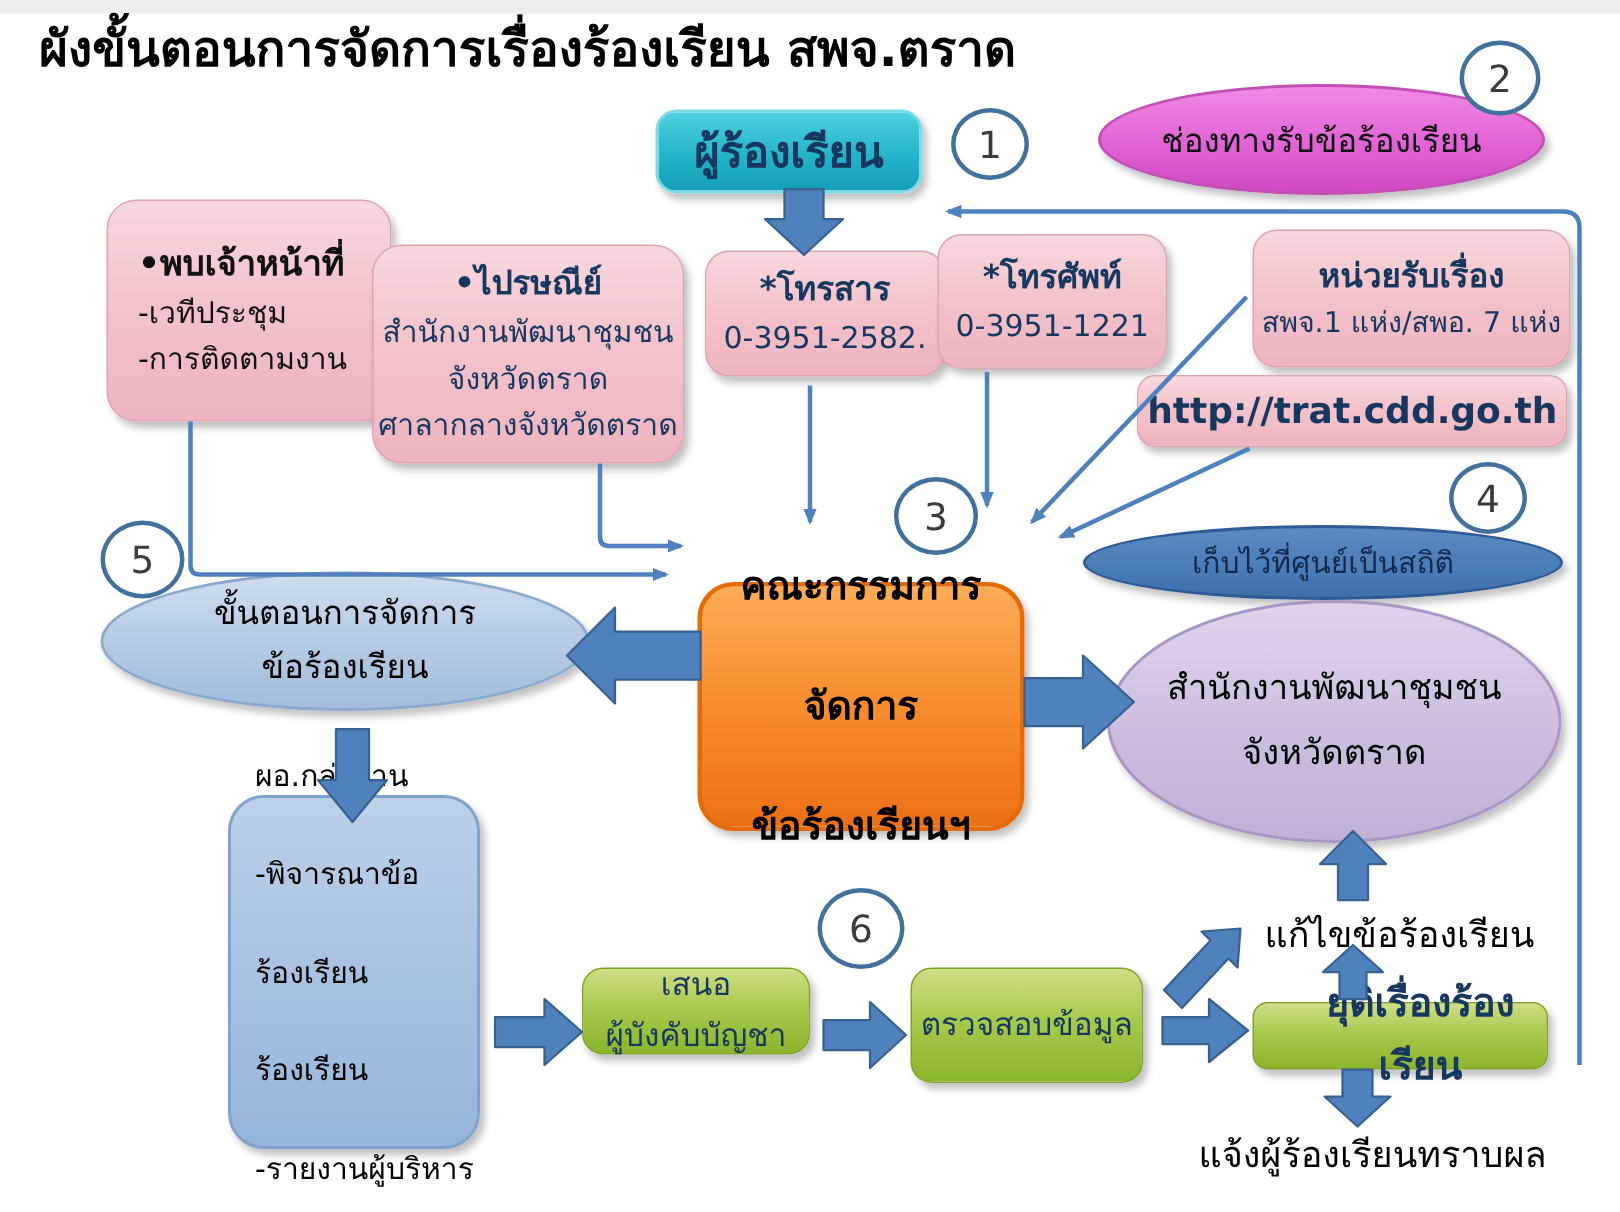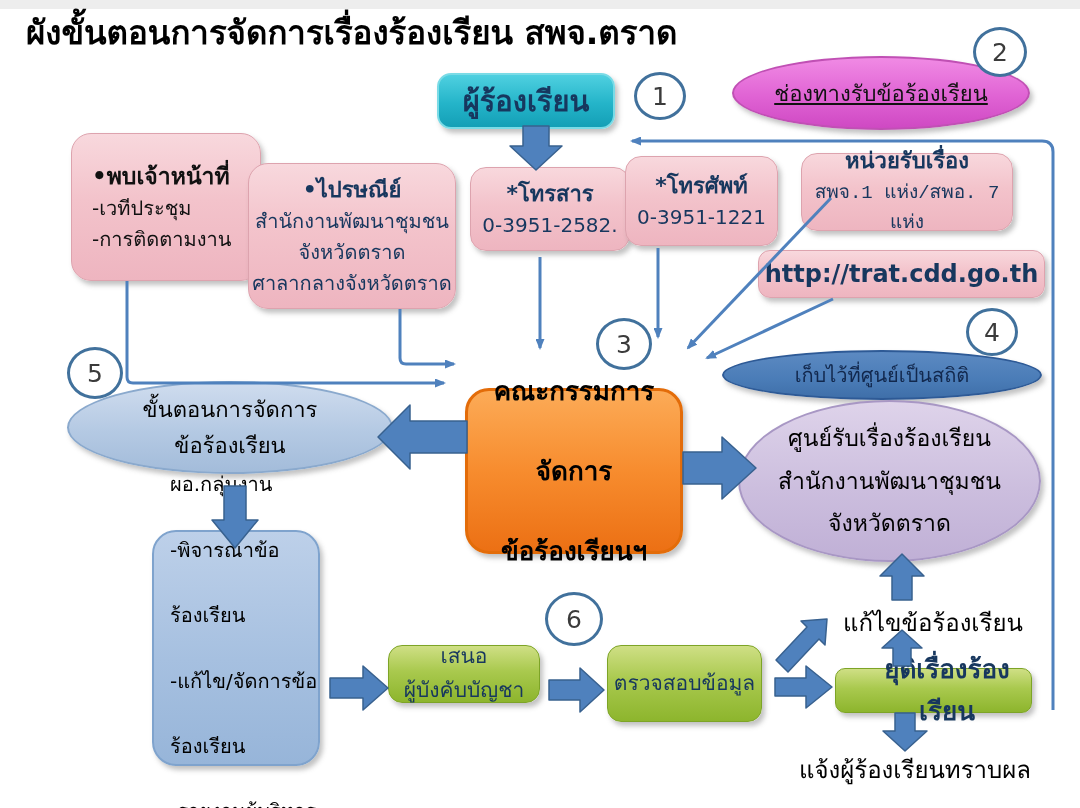--- a/index.html
+++ b/index.html
@@ -27,21 +27,21 @@
   .meet{align-items:flex-start;text-align:left;padding-left:20px;}
   .meet .hd{color:#111;font-size:23px;}
   .meet .ln{color:#111;}
   .cyanbox{
     background:linear-gradient(180deg,#4fd0e0 0%,#24b4c9 55%,#149fb6 100%);
     border:2px solid #7adbe6;border-radius:14px;color:#17375e;
     font-size:29px;font-weight:bold;
   }
   .magenta{
     background:linear-gradient(180deg,#f08ae4 0%,#e063d4 55%,#cf49c3 100%);
-    border:2px solid #c050b4;border-radius:50%;color:#111;font-size:22px;text-decoration:underline;
+    border:2px solid #c050b4;border-radius:50%;color:#111;font-size:22px;
   }
   .bluestat{
     background:linear-gradient(180deg,#5c8ac2 0%,#4a7cb7 60%,#3f6fa9 100%);
     border:2.5px solid #2e5a96;border-radius:50%;color:#12284d;
     font-size:20px;font-weight:normal;
   }
   .lblue-ell{
     background:linear-gradient(180deg,#cfdcee 0%,#b4c9e3 55%,#a3bcda 100%);
     border:2px solid #8aa9cd;border-radius:50%;color:#000;font-size:22px;line-height:1.6;
   }
@@ -104,21 +104,21 @@
   <div class="node pink shadow" style="left:470px;top:167px;width:160px;height:84px;border-radius:16px;">
     <span class="hd">*โทรสาร</span>
     <span class="ln">0-3951-2582.</span>
   </div>
 
   <div class="node pink shadow" style="left:625px;top:156px;width:153px;height:90px;border-radius:16px;">
     <span class="hd">*โทรศัพท์</span>
     <span class="ln">0-3951-1221</span>
   </div>
 
-  <div class="node pink shadow" style="left:801px;top:153px;width:212px;height:78px;border-radius:16px;font-family:Liberation Mono, monospace;">
+  <div class="node pink shadow" style="left:835px;top:153px;width:212px;height:92px;border-radius:16px;">
     <span class="hd">หน่วยรับเรื่อง</span>
     <span class="ln" style="font-size:19px;">สพจ.1 แห่ง/สพอ. 7 แห่ง</span>
   </div>
 
   <div class="node pink shadow" style="left:758px;top:250px;width:287px;height:48px;border-radius:12px;">
     <span class="hd" style="font-size:24px;color:#17375e;">http://trat.cdd.go.th</span>
   </div>
 
   <div class="node bluestat shadow" style="left:722px;top:350px;width:320px;height:50px;">
     <span>เก็บไว้ที่ศูนย์เป็นสถิติ</span>
@@ -129,30 +129,28 @@
     <span>ข้อร้องเรียน</span>
   </div>
 
   <div class="node orange shadow" style="left:465px;top:388px;width:218px;height:166px;">
     <span>คณะกรรมการ</span>
     <span>จัดการ</span>
     <span>ข้อร้องเรียนฯ</span>
   </div>
 
   <div class="node purple-ell shadow" style="left:738px;top:400px;width:303px;height:162px;">
-    <span>ศูนย์รับเรื่องร้องเรียน</span>
     <span>สำนักงานพัฒนาชุมชน</span>
     <span>จังหวัดตราด</span>
   </div>
 
   <div class="node dirbox shadow" style="left:152px;top:530px;width:168px;height:236px;gap:31px;">
     <span>ผอ.กลุ่มงาน</span>
     <span> -พิจารณาข้อ</span>
     <span>ร้องเรียน</span>
-    <span>-แก้ไข/จัดการข้อ</span>
     <span>ร้องเรียน</span>
     <span>-รายงานผู้บริหาร</span>
   </div>
 
   <div class="node green shadow" style="left:388px;top:645px;width:152px;height:58px;">
     <span>เสนอ</span>
     <span>ผู้บังคับบัญชา</span>
   </div>
 
   <div class="node green shadow" style="left:607px;top:645px;width:155px;height:77px;">

